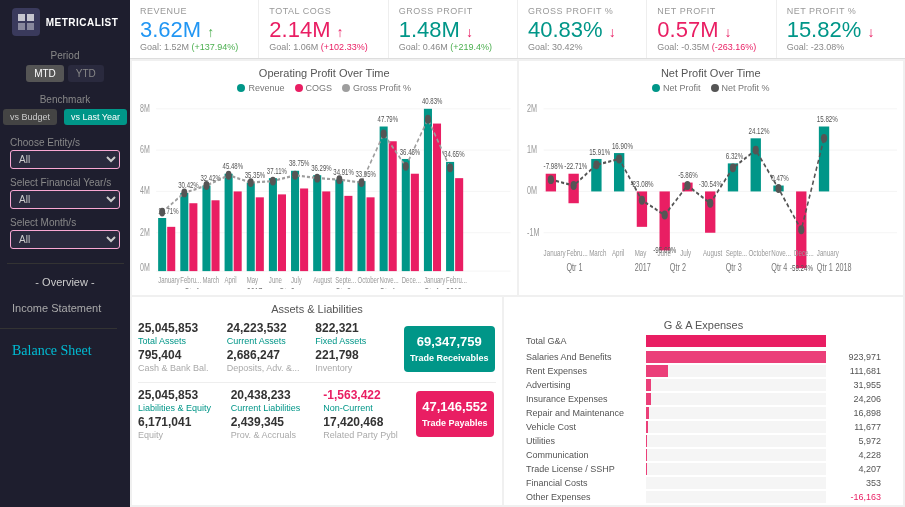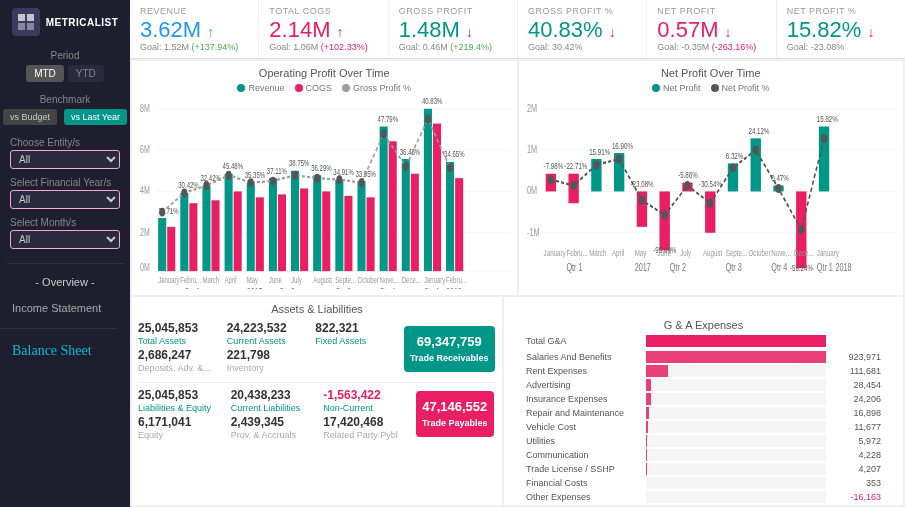--- a/index.html
+++ b/index.html
@@ -421,20 +421,24 @@
             </div>
             <div>
               <div class="asset-value">24,223,532</div>
               <div class="asset-label">Current Assets</div>
             </div>
             <div>
               <div class="asset-value">822,321</div>
               <div class="asset-label">Fixed Assets</div>
             </div>
             <div>
+              <div class="asset-value">795,404</div>
+              <div class="asset-label" style="color:#aaa;">Cash &amp; Bank Bal.</div>
+            </div>
+            <div>
               <div class="asset-value">2,686,247</div>
               <div class="asset-label" style="color:#aaa;">Deposits, Adv. &amp;...</div>
             </div>
             <div>
               <div class="asset-value">221,798</div>
               <div class="asset-label" style="color:#aaa;">Inventory</div>
             </div>
           </div>
         </div>
         <div style="width:92px; display:flex; align-items:center;">
@@ -511,21 +515,21 @@
     <div class="ga-bar-wrap">
       <div class="ga-bar" style="width:12%; background:#e91e63; opacity:0.85;"></div>
     </div>
     <div class="ga-val">111,681</div>
   </div>
           <div class="ga-row">
     <div class="ga-label">Advertising</div>
     <div class="ga-bar-wrap">
       <div class="ga-bar" style="width:3%; background:#e91e63; opacity:0.85;"></div>
     </div>
-    <div class="ga-val">28,454</div>
+    <div class="ga-val">31,955</div>
   </div>
           <div class="ga-row">
     <div class="ga-label">Insurance Expenses</div>
     <div class="ga-bar-wrap">
       <div class="ga-bar" style="width:2.6%; background:#e91e63; opacity:0.85;"></div>
     </div>
     <div class="ga-val">24,206</div>
   </div>
           <div class="ga-row">
     <div class="ga-label">Repair and Maintenance</div>

